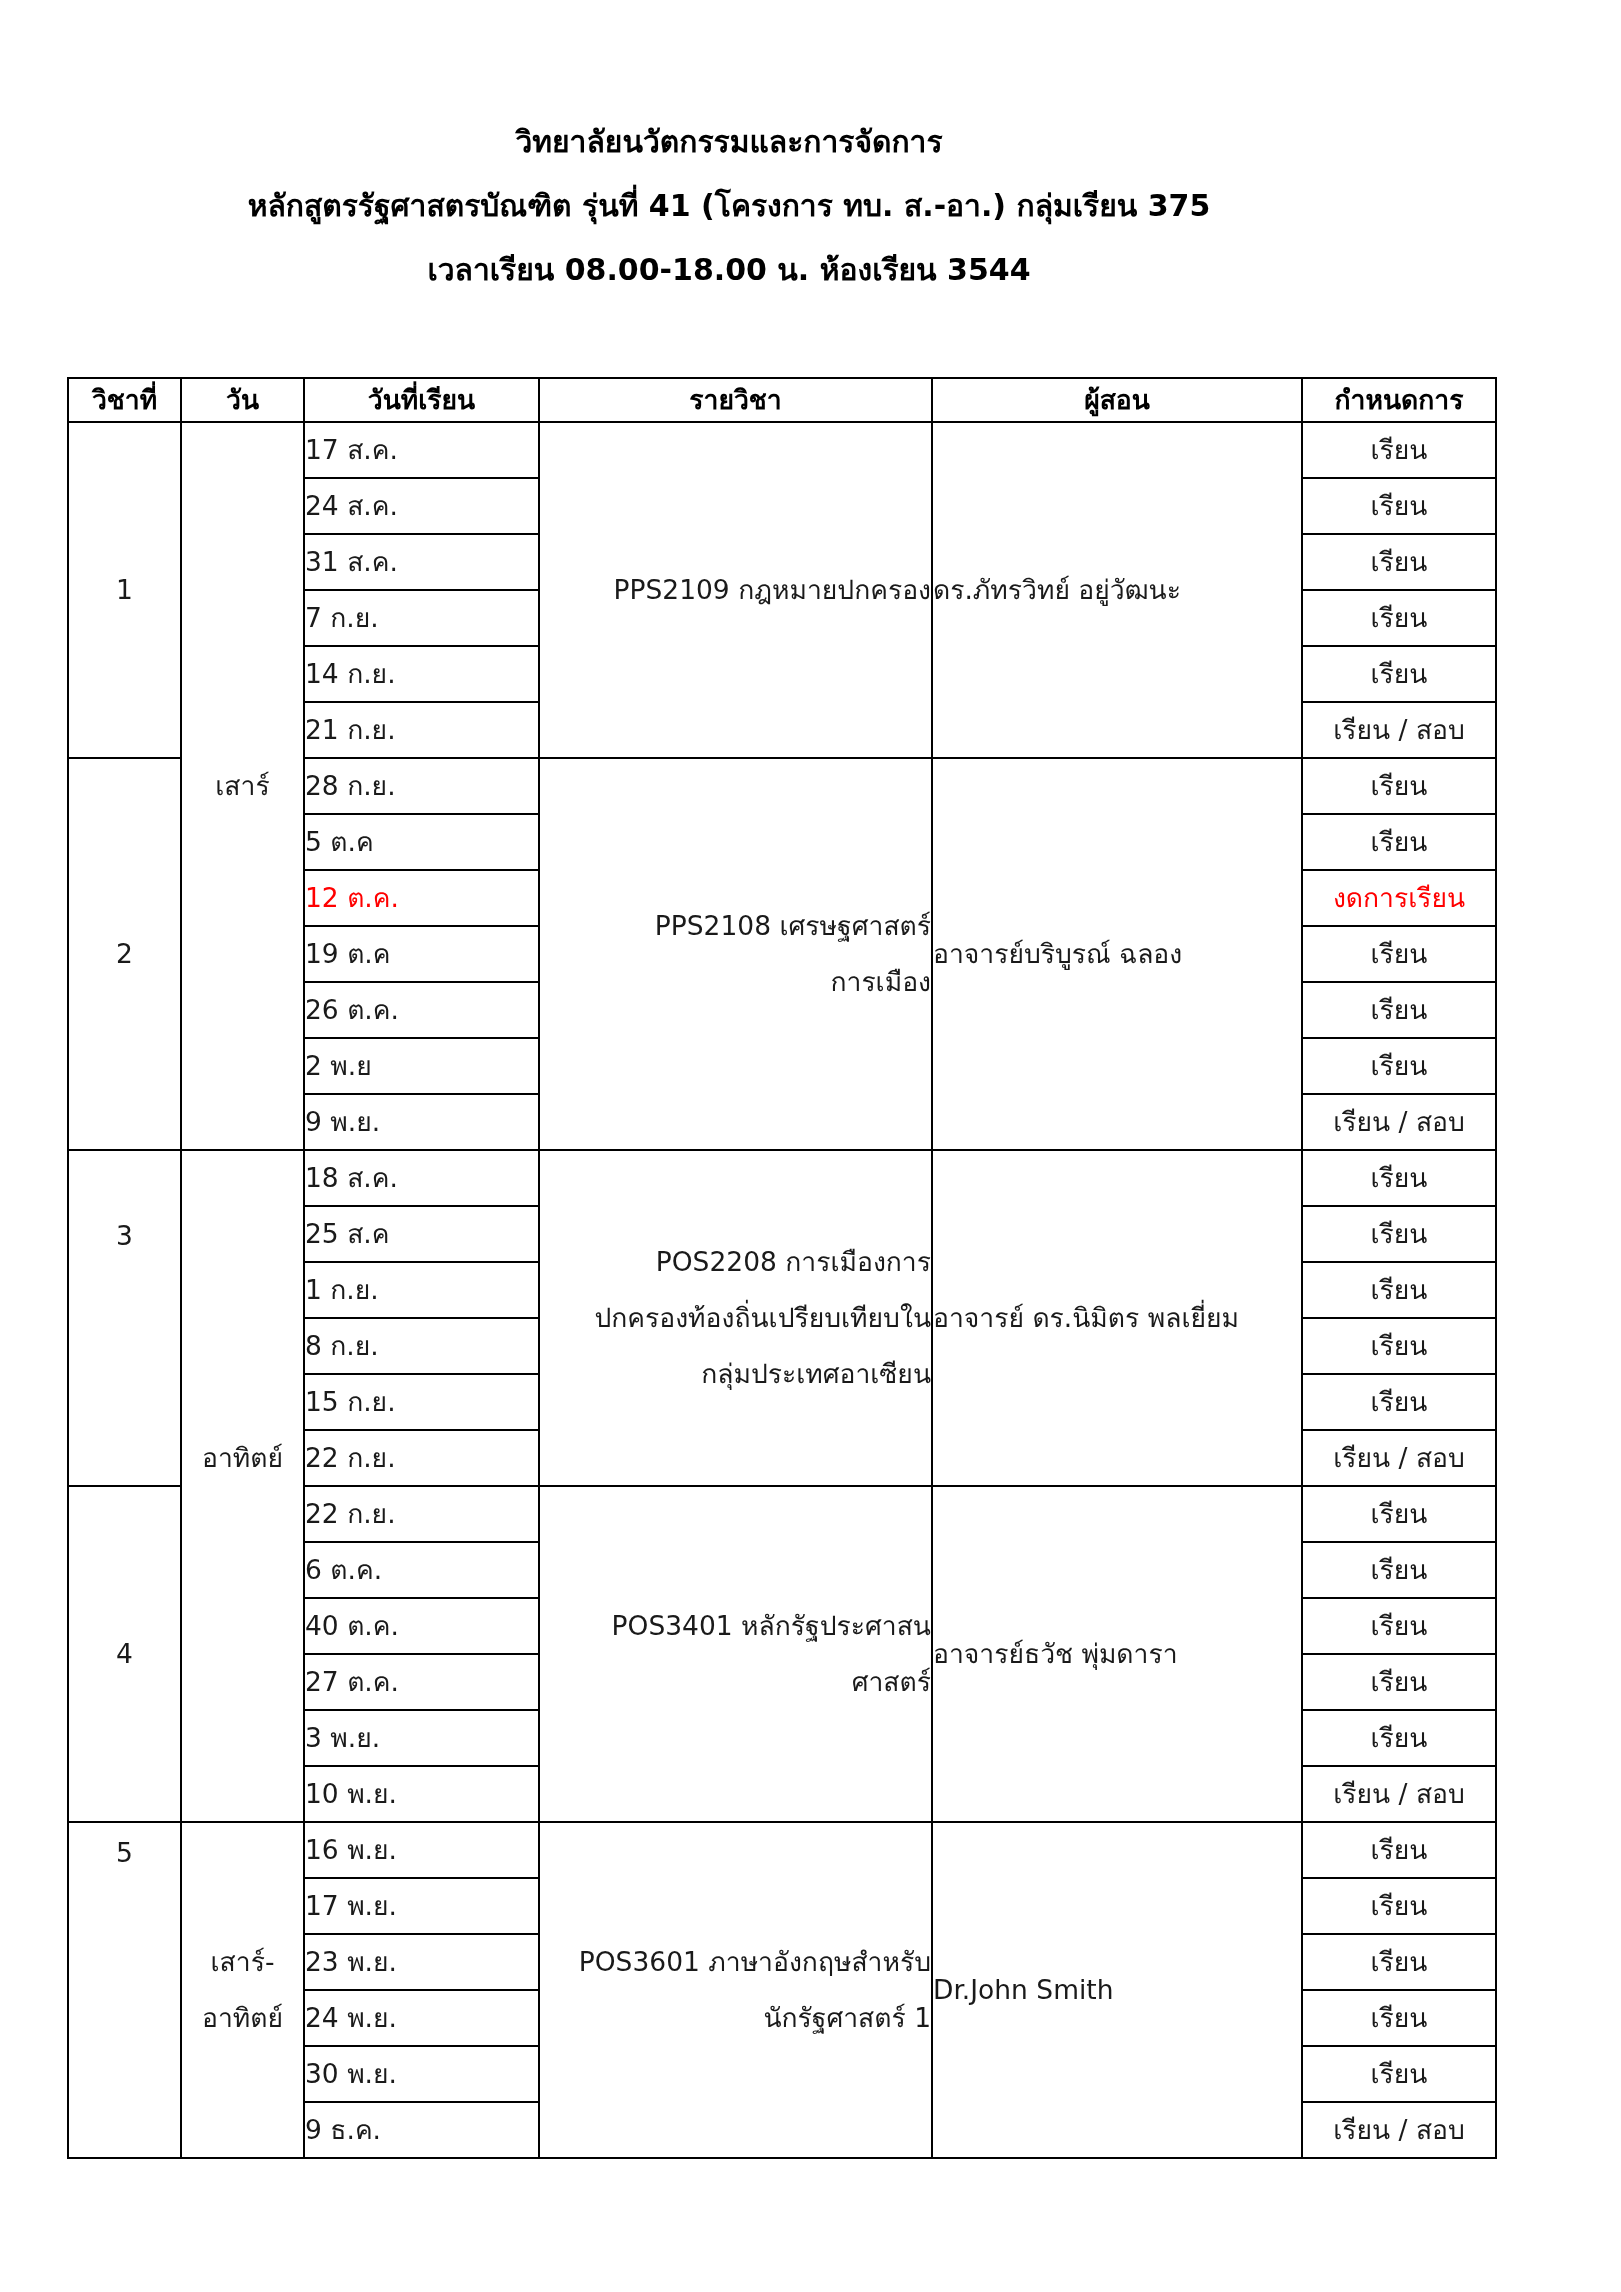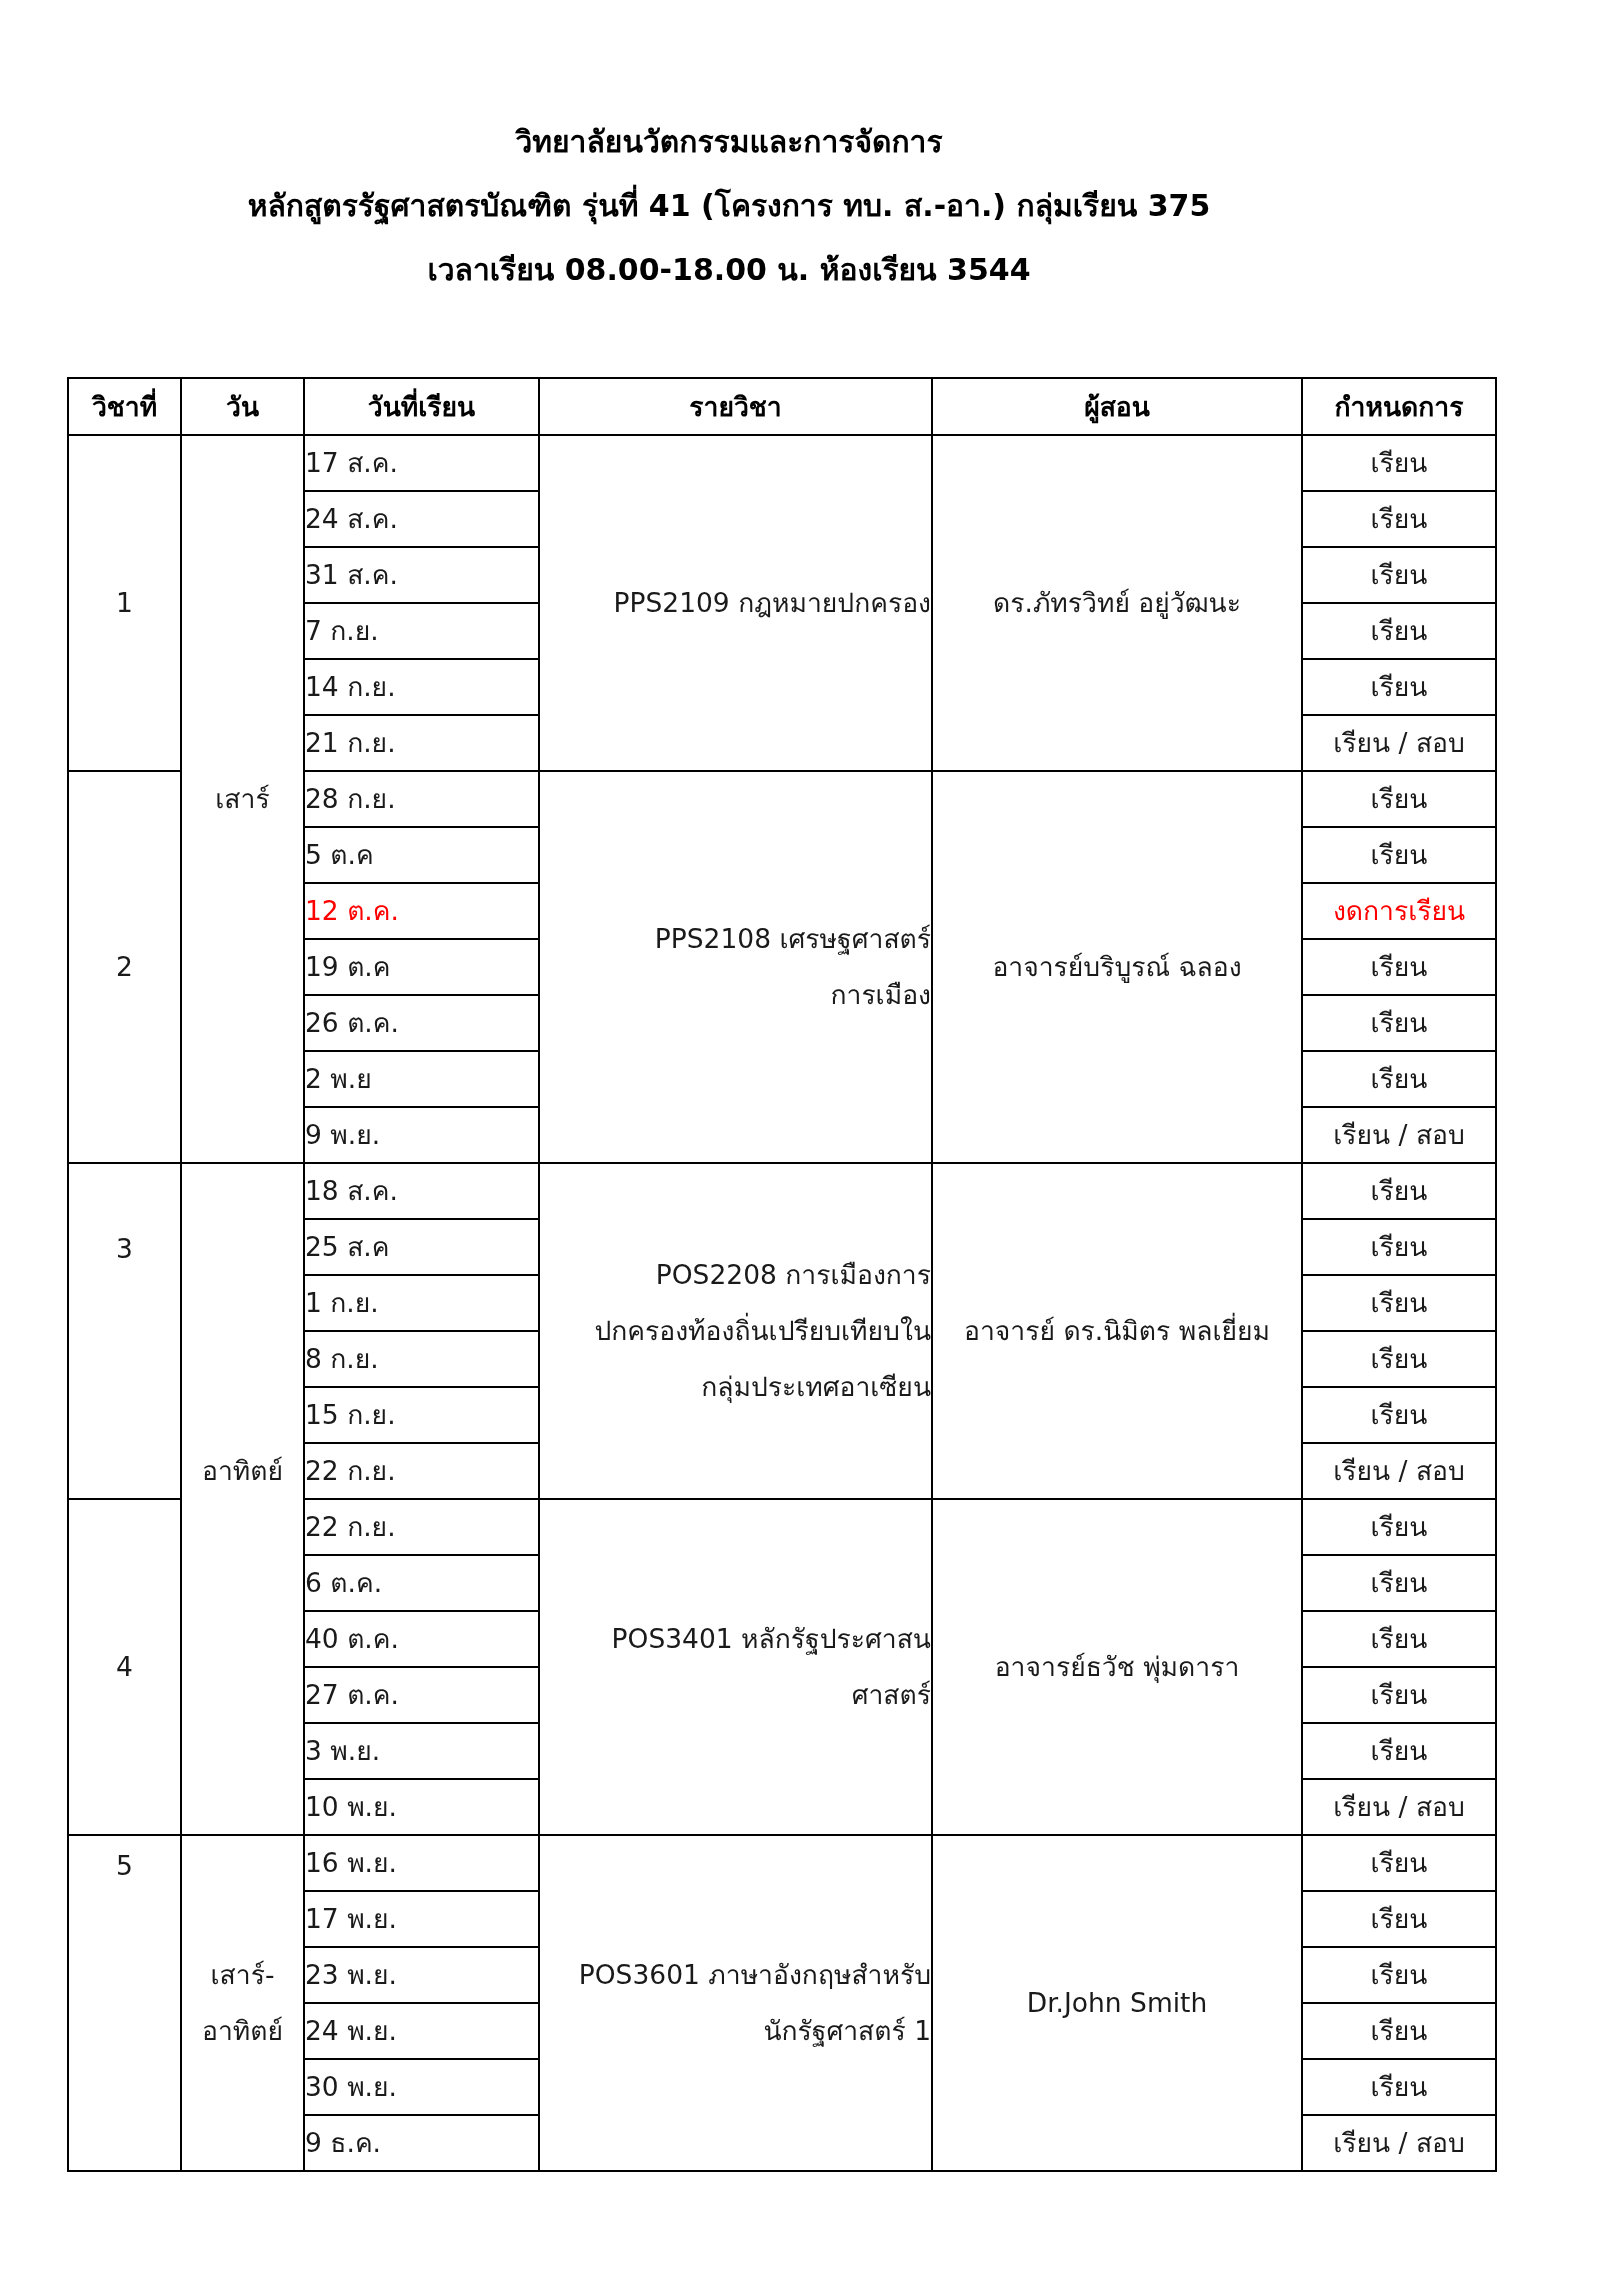--- a/index.html
+++ b/index.html
@@ -15,32 +15,32 @@
   table.schedule{
     position:absolute;left:67px;top:377px;width:1428px;
     border-collapse:collapse;table-layout:fixed;
     background:#ffffff;
   }
   table.schedule th, table.schedule td{
     border:2.9px solid #000;
     padding:0;
     overflow:hidden;
   }
-  table.schedule thead tr{height:57px;}
+  table.schedule thead tr{height:44px;}
   table.schedule th{
     font-size:26.5px;font-weight:bold;color:#000;
     text-align:center;vertical-align:middle;
   }
   table.schedule tr.body-row{height:56px;}
   table.schedule td{font-size:26.5px;font-weight:normal;}
   td.subject-cell{text-align:center;vertical-align:middle;line-height:56px;}
   td.day-cell{text-align:center;vertical-align:middle;line-height:56px;}
   td.date-cell{text-align:left;vertical-align:middle;padding-left:12.7px;}
   td.course-cell{text-align:right;vertical-align:middle;line-height:56px;}
-  td.instructor-cell{text-align:center;vertical-align:middle;line-height:56px;}
+  td.instructor-cell{vertical-align:middle;line-height:56px;}
   td.schedule-cell{text-align:center;vertical-align:middle;}
   .highlight{color:var(--highlight-color,#ff0000);font-weight:bold;}
 </style>
 </head>
 <body>
 
 <div class="page">
 
   <div class="titles">
     <div>วิทยาลัยนวัตกรรมและการจัดการ</div>

